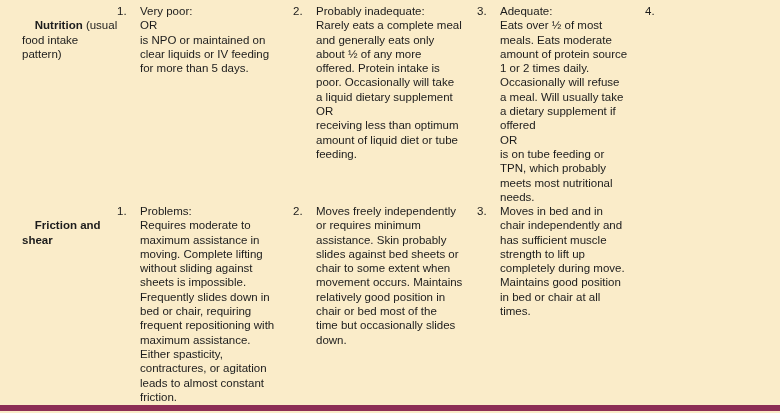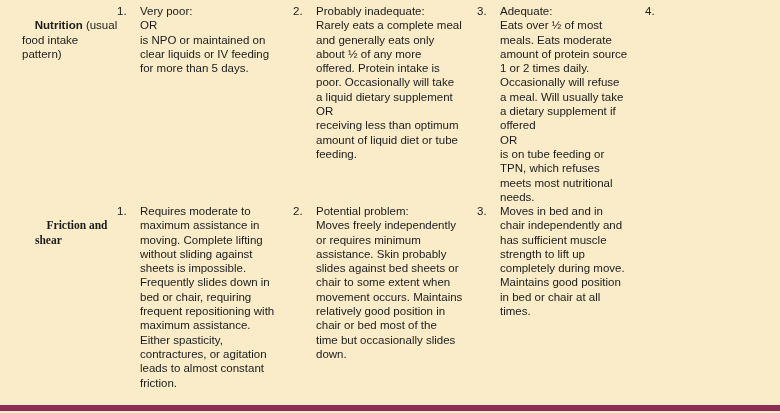--- a/index.html
+++ b/index.html
@@ -84,60 +84,60 @@
       <div class="cell-body">Eats over ½ of most
 meals. Eats moderate
 amount of protein source
 1 or 2 times daily.
 Occasionally will refuse
 a meal. Will usually take
 a dietary supplement if
 offered</div>
       <div class="or-line">OR</div>
       <div class="cell-body">is on tube feeding or
-TPN, which refuses
+TPN, which probably
 meets most nutritional
 needs.</div>
     </div>
   </div>
 
   <div class="cell" style="left:645px; top:4px; width:132px;">
     <span class="num">4.</span>
     <div class="content">
     </div>
   </div>
 
-  <div class="row-label" style="left:21px; top:204px; width:108px;font-family:Liberation Serif, serif;">
+  <div class="row-label" style="left:8px; top:204px; width:108px;">
     <span>Friction and
 shear</span><span class="label-rest"></span>
   </div>
 
   <div class="cell" style="left:117px; top:204px; width:176px;">
     <span class="num">1.</span>
     <div class="content">
+      <div class="cell-title">Problems:</div>
       <div class="cell-body">Requires moderate to
 maximum assistance in
 moving. Complete lifting
 without sliding against
 sheets is impossible.
 Frequently slides down in
 bed or chair, requiring
 frequent repositioning with
 maximum assistance.
 Either spasticity,
 contractures, or agitation
 leads to almost constant
 friction.</div>
     </div>
   </div>
 
   <div class="cell" style="left:293px; top:204px; width:180px;">
     <span class="num">2.</span>
     <div class="content">
-      <div class="cell-title">Potential problem:</div>
       <div class="cell-body">Moves freely independently
 or requires minimum
 assistance. Skin probably
 slides against bed sheets or
 chair to some extent when
 movement occurs. Maintains
 relatively good position in
 chair or bed most of the
 time but occasionally slides
 down.</div>

